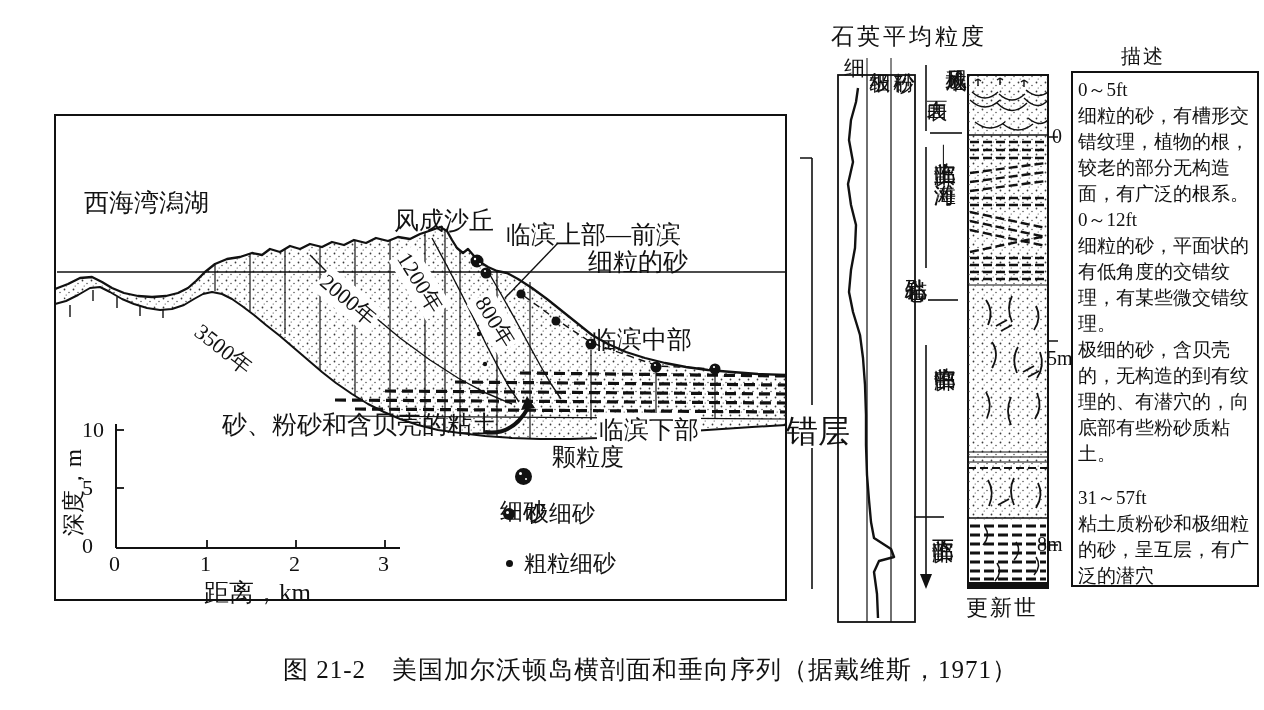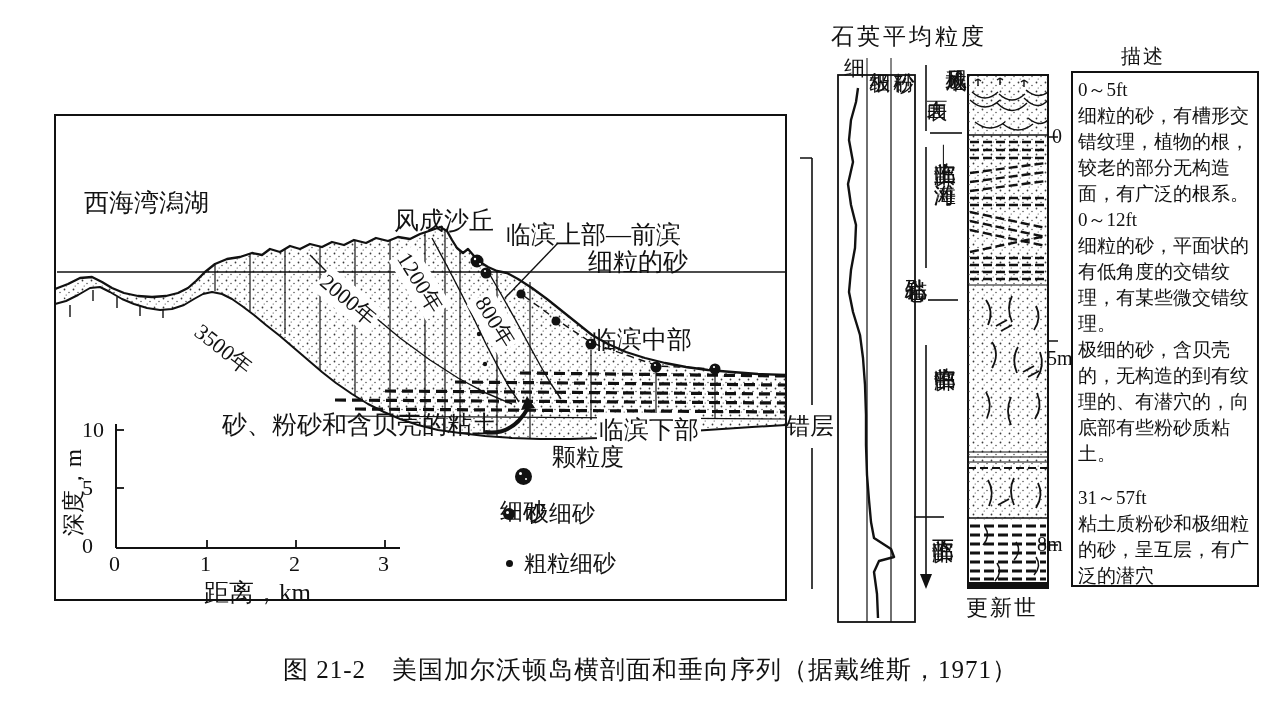--- a/index.html
+++ b/index.html
@@ -274,21 +274,21 @@
   </div>
   <div class="legend-row" style="left:503px;top:498px;">
     <span class="sym m"></span>
     <span class="lbl" style="position:static;font-size:23px;">极细砂</span>
   </div>
   <div class="legend-row" style="left:506px;top:548px;">
     <span class="sym s"></span>
     <span class="lbl" style="position:static;font-size:23px;">粗粒细砂</span>
   </div>
 
-  <div class="lbl" style="left:786px;top:410px;font-size:24px;">错层</div>
+  <div class="lbl" style="left:786px;top:410px;font-size:32px;">错层</div>
 
   <div class="lbl" style="left:831px;top:8px;font-size:23px;letter-spacing:3px;margin-top:13px;">石英平均粒度</div>
   <div class="lbl" style="left:844px;top:54px;font-size:21px;">细</div>
   <div class="vt" style="left:869px;top:56px;font-size:21px;">极细</div>
   <div class="vt" style="left:893px;top:56px;font-size:21px;">粉砂</div>
 
   <div class="vt" style="left:926px;top:84px;font-size:21px;">表面</div>
   <div class="vt" style="left:945px;top:54px;font-size:21px;">风成堆积</div>
   <div class="vt" style="left:934px;top:145px;font-size:22px;">临滨上部—海滩</div>
   <div class="vt" style="left:905px;top:262px;font-size:22px;">钻孔岩心</div>

